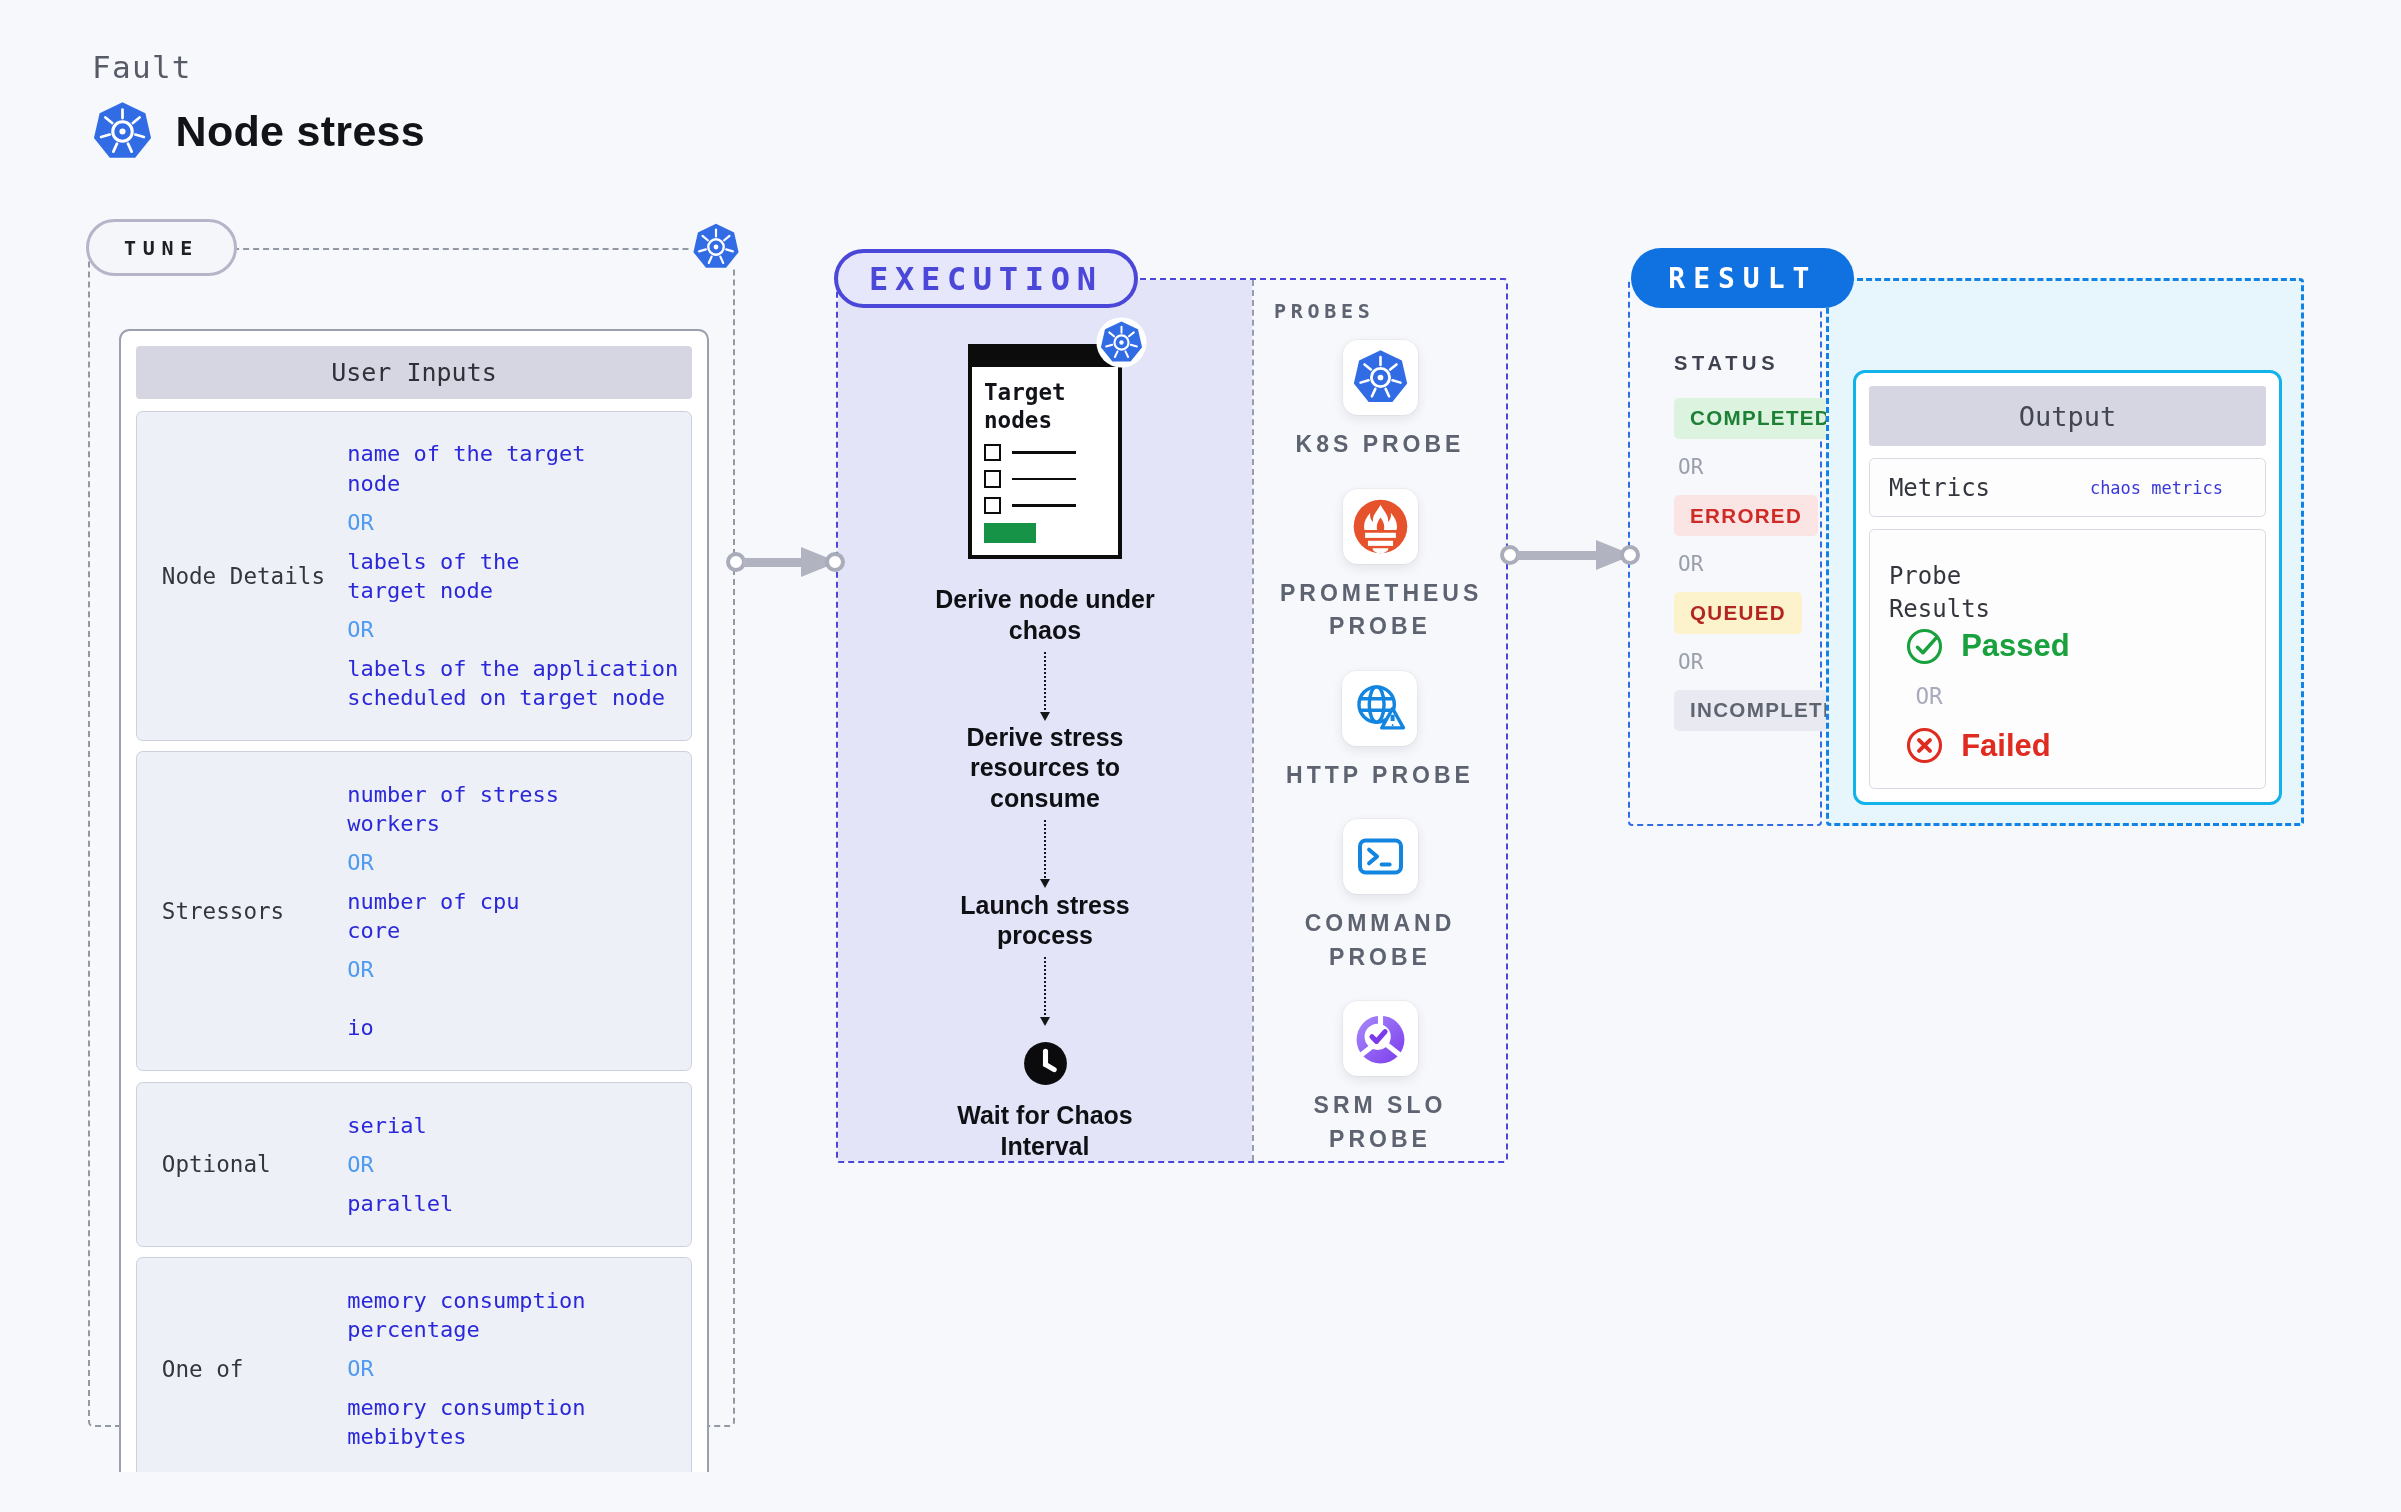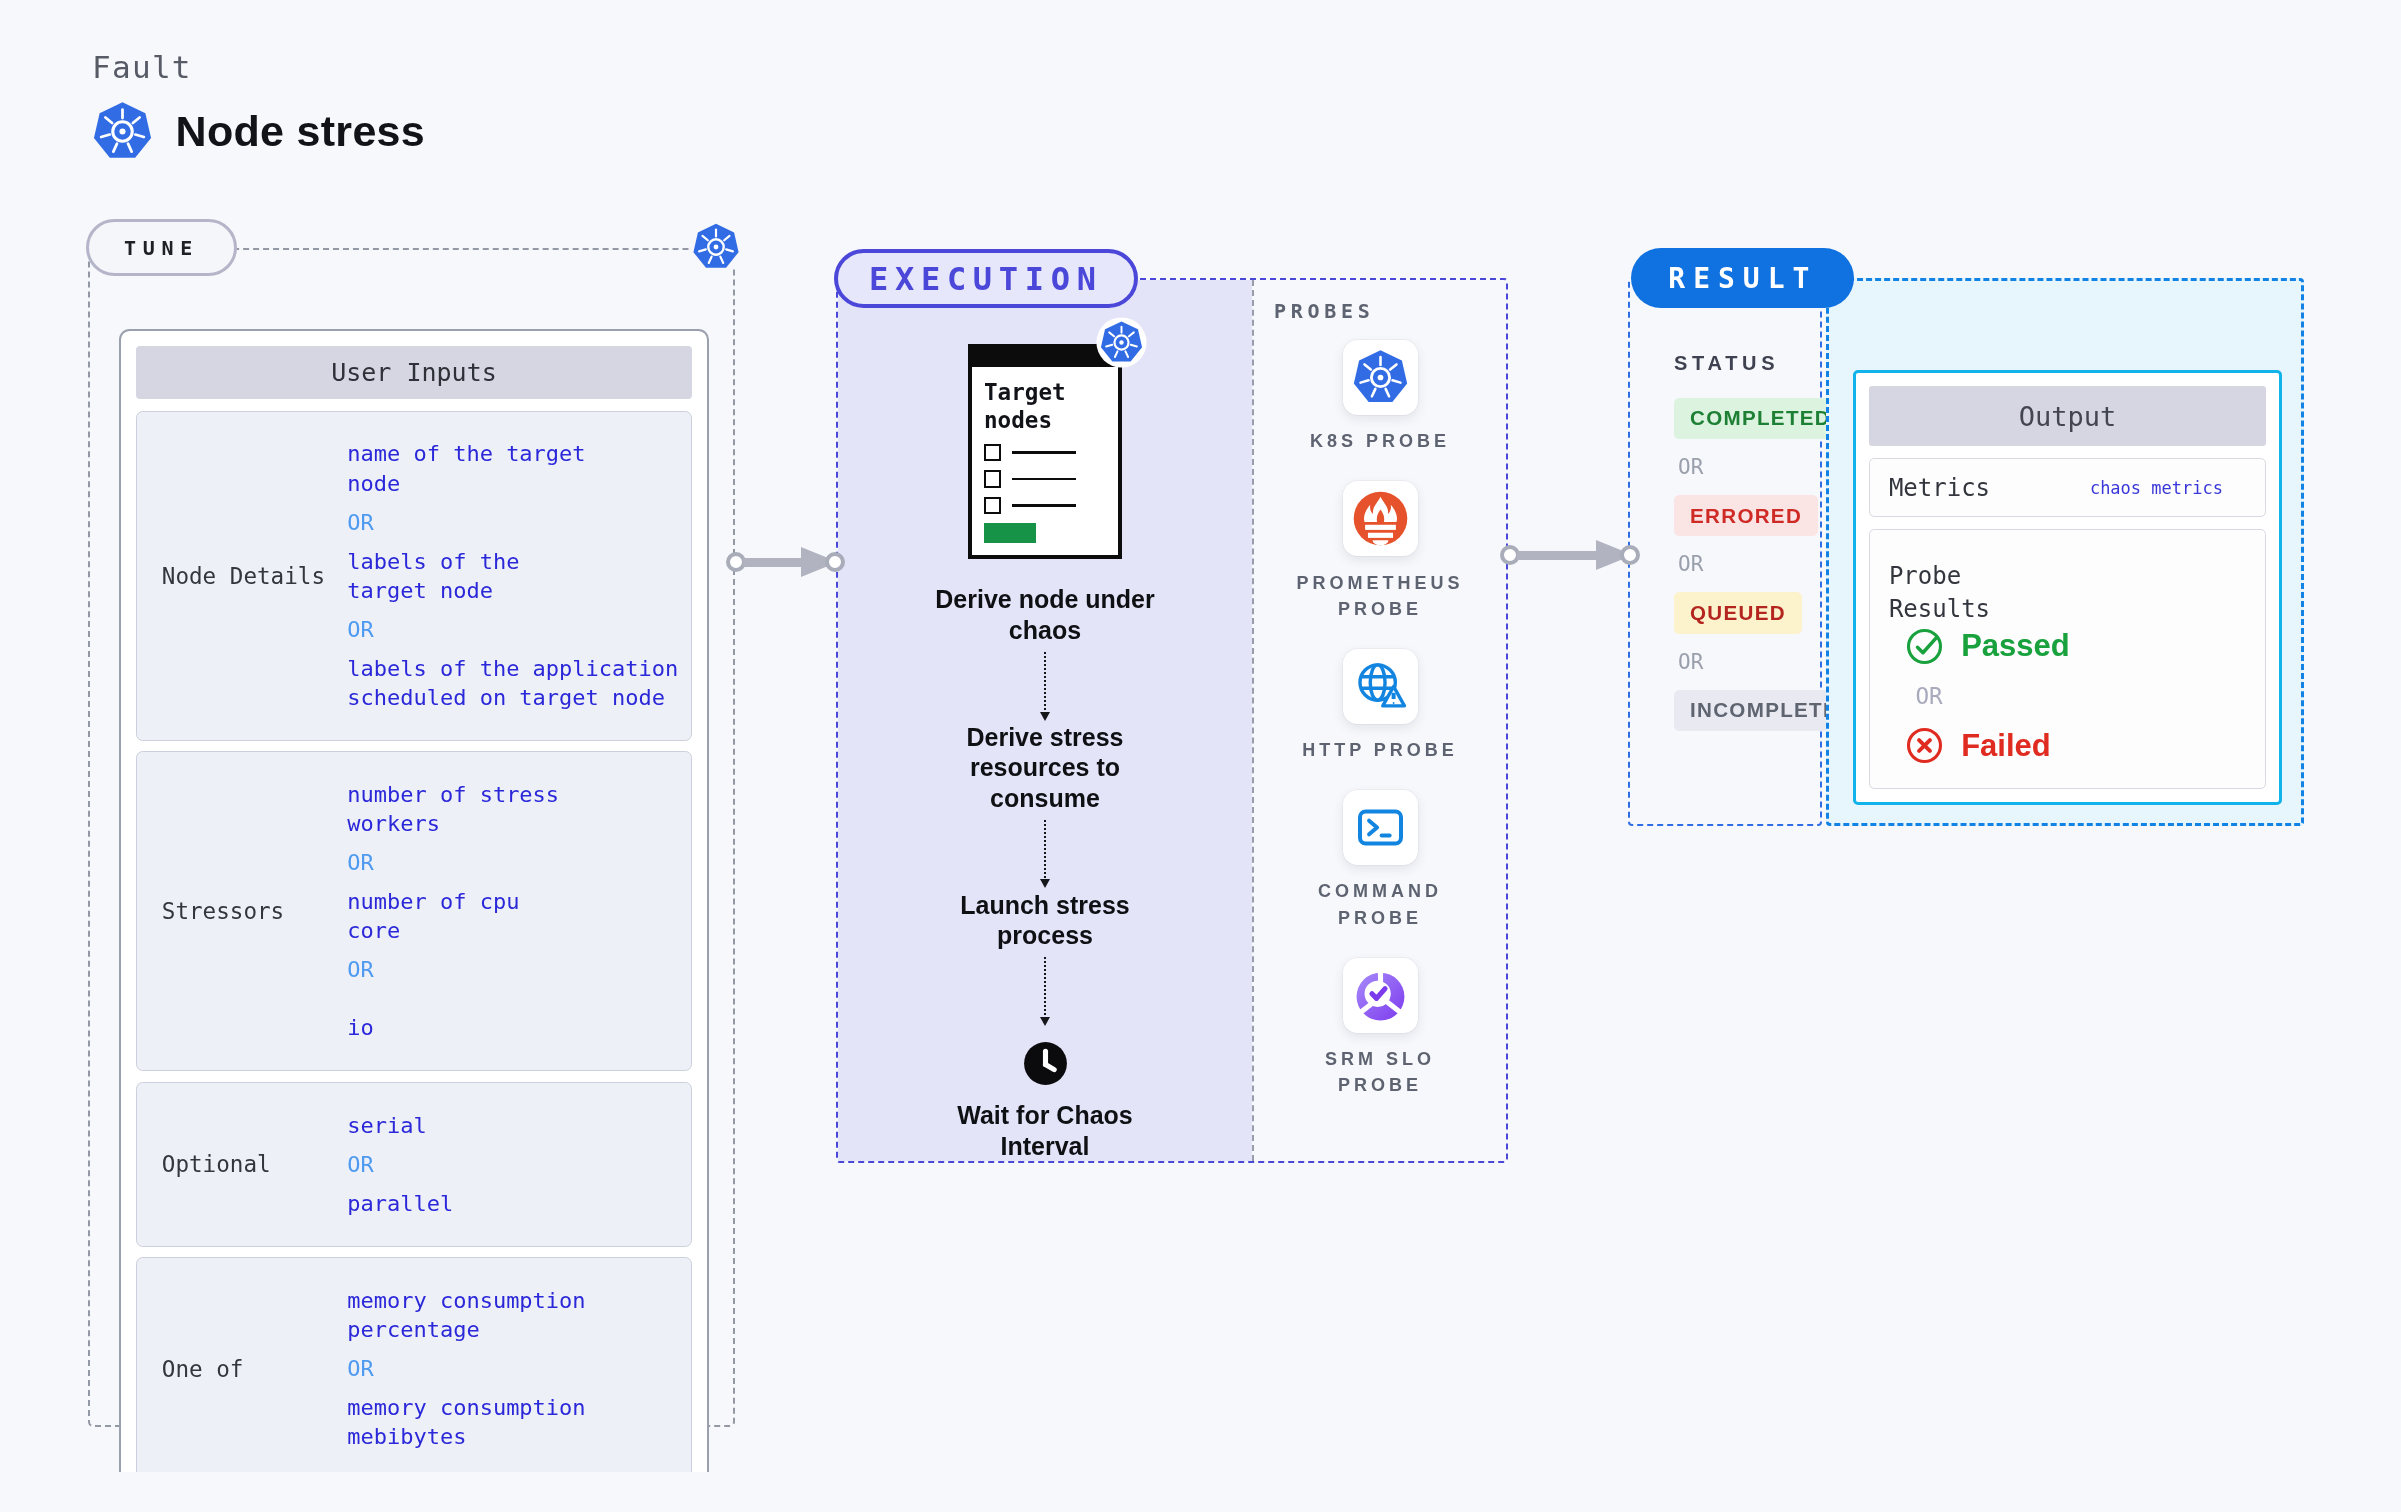--- a/index.html
+++ b/index.html
@@ -71,21 +71,21 @@
         display:flex; flex-direction:column; align-items:center; padding-top:64px;}
   .probes-area{position:absolute; left:414px; top:0; bottom:0; right:0; border-left:2px dashed #989dab;
         padding-top:18.6px; display:flex; flex-direction:column; align-items:center;}
   .probes-label{align-self:flex-start; padding-left:20px; font-size:20px; font-weight:bold;
         letter-spacing:4.7px; color:var(--gray-text); font-family:"DejaVu Sans Mono",monospace; margin-bottom:17.3px;}
   .probe-item{display:flex; flex-direction:column; align-items:center; margin-bottom:27px;}
   .probe-card{width:75px; height:75px; background:#fff; border-radius:14.6px;
         box-shadow:0 4px 10.6px rgba(40,45,80,.10), 0 0 0 0.7px #ededf2; display:flex;
         align-items:center; justify-content:center;}
   .probe-card svg{width:57px; height:57px;}
-  .probe-label{margin-top:13.3px; font-size:18px; font-weight:bold; letter-spacing:4px; line-height:1.45;
+  .probe-label{margin-top:13.3px; font-size:23px; font-weight:bold; letter-spacing:4px; line-height:1.45;
         color:var(--gray-text); text-align:center; max-width:200px; font-family:"Liberation Sans",sans-serif;}
 
   
   .clipboard{position:relative; width:154px; background:#fff; border:4.7px solid #0c0c0c; margin-bottom:25px;}
   .clip-top{height:20px; background:#0c0c0c; margin:-0.7px -0.7px 0 -0.7px;}
   .clip-title{font-size:22.6px; font-weight:bold; line-height:1.25; margin:10.6px 0 9.3px 12px; white-space:pre-line;}
   .clip-row{display:flex; align-items:center; gap:10.6px; margin:0 0 9.3px 12px;}
   .clip-box{width:17.3px; height:17.3px; border:2.7px solid #0c0c0c;}
   .clip-line{width:64px; height:2.7px; background:#0c0c0c;}
   .clip-bar{width:52px; height:20px; background:var(--clip-green); margin:4px 0 12px 12px;}
@@ -108,21 +108,21 @@
         font-size:20.6px; letter-spacing:1.3px; padding:8.7px 16px; border-radius:5.3px;}
   .badge.completed{background:var(--green-bg); color:#1d8035;}
   .badge.errored{background:var(--red-bg); color:#cf2b26;}
   .badge.queued{background:var(--queued-bg); color:var(--queued-text);}
   .badge.incompleted{background:var(--inc-bg); color:var(--inc-text);}
   .status-or{font-size:21px; color:var(--soft-gray); margin:16px 0 16px 4px;}
 
   .output-panel{position:absolute; left:1826px; top:278px; width:478px; height:548px;
         border:3.3px dashed var(--output-dash); border-radius:4px; background:var(--output-bg);}
   .output-card{position:absolute; left:24px; top:89px; width:429px; background:#fff;
-        border:3.3px solid var(--card-border); border-radius:5px; padding:13.3px;}
+        border:3.3px solid var(--card-border); border-radius:12px; padding:13.3px;}
   .output-head{height:60px; background:var(--bar-bg); border-radius:3.3px; display:flex; align-items:center;
         justify-content:center; font-size:27px; color:#43464f;}
   .metrics-row{margin-top:12px; background:#fdfdfe; border:1.3px solid #d7dae2; border-radius:5.3px;
         display:flex; align-items:center; height:59px; padding-left:18.6px;}
   .metrics-row .mlabel{font-size:24px; color:#33363d; width:153px;}
   .metrics-row .mvalue{font-size:17px; color:#3a37d9; margin-left:48px;}
   .proberes-row{margin-top:12px; background:#fdfdfe; border:1.3px solid #d7dae2; border-radius:5.3px;
         display:flex; padding:22.6px 0 22.6px 18.6px;flex-direction:column;}
   .proberes-row .plabel{font-size:24px; color:#33363d; width:180px; white-space:pre-line; line-height:1.4; padding-top:6.7px;}
   .pr-right{display:flex; flex-direction:column; margin-left:16px;}

